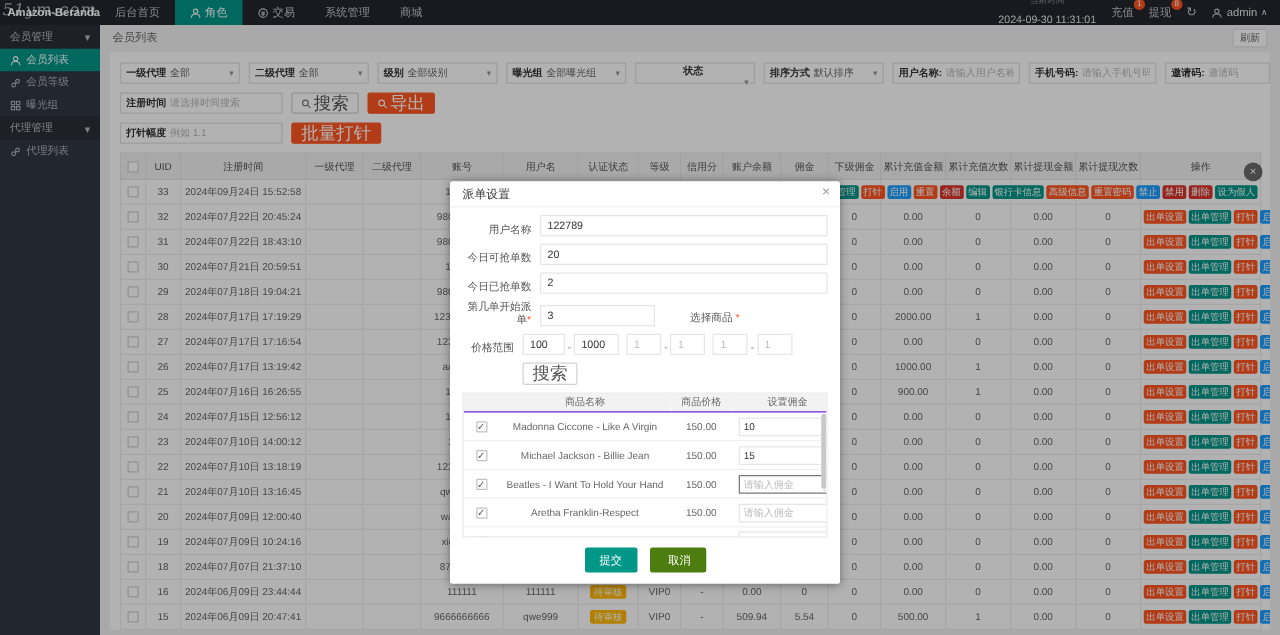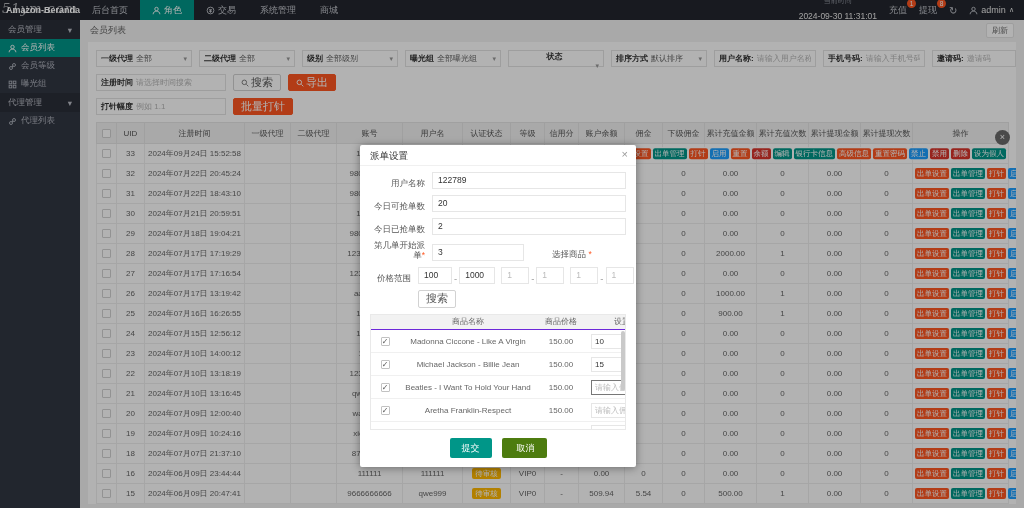--- a/index.html
+++ b/index.html
@@ -35,42 +35,42 @@
   .bc-action { margin-left:auto; background:#fff; border:1px solid #e2e2e2; font-size:8px; color:#666; padding:1px 5px; border-radius:2px; cursor:pointer; }
   .card { margin:2px 8px 0 8px; background:#fff; padding:8px; height:462px; overflow:hidden; }
 
   
   .frow { display:flex; align-items:center; gap:7px; margin-bottom:7px; flex-wrap:nowrap; }
   .fctl { display:flex; align-items:center; border:1px solid #e2e2e2; background:#fff; height:17px; padding:0 4px; font-size:8px; color:#666; flex:none; cursor:pointer; }
   .fctl .flabel { color:#333; font-weight:bold; margin-right:3px; white-space:nowrap; }
   .fctl .fval { color:#666; white-space:nowrap; overflow:hidden; flex:1; }
   .fctl .ph { color:#b6b6b6; }
   .fctl .chev { margin-left:auto; color:#999; font-size:7px; }
-  .btn { display:inline-flex; align-items:center; justify-content:center; gap:2px; height:17px; padding:0 7px; font-size:11px; border-radius:2px; cursor:pointer; white-space:nowrap; }
+  .btn { display:inline-flex; align-items:center; justify-content:center; gap:2px; height:17px; padding:0 7px; font-size:14px; border-radius:2px; cursor:pointer; white-space:nowrap; }
   .btn-white { background:#fff; border:1px solid #d2d2d2; color:#555; }
   .btn-orange { background:#ff5722; color:#fff; border:1px solid #ff5722; }
 
   
   table.main { border-collapse:collapse; width:912px; table-layout:fixed; }
   table.main th { background:#f2f2f2; border:1px solid #e6e6e6; font-size:8px; color:#555; font-weight:normal; height:21px; padding:0 1px; overflow:hidden; white-space:nowrap; }
   table.main td { border:1px solid #eee; font-size:8px; color:#666; height:20px; text-align:center; padding:0 1px; overflow:visible; white-space:nowrap; position:relative; }
   .cb { display:inline-block; width:9px; height:9px; border:1px solid #d2d2d2; background:#fff; border-radius:1px; vertical-align:middle; cursor:pointer; }
   .tag { display:inline-block; padding:1px 3px; border-radius:2px; color:#fff; font-size:7.5px; line-height:1.2; }
   .tag-red { background:#ff5722; }
   .tag-orange { background:#ffb800; }
   .opbtn { display:inline-block; padding:1px 2px; margin:0 1px; border-radius:2px; color:#fff; font-size:7.5px; line-height:1.3; cursor:pointer; white-space:nowrap; }
   .c-orange { background:#ff5722; } .c-green { background:#009688; } .c-blue { background:#1e9fff; } .c-red { background:#d9342b; }
   .full-strip { position:absolute; right:1px; top:50%; transform:translateY(-50%); white-space:nowrap; background:#fff; padding:1px 0; text-align:right; }
 
   
   .float-close { position:absolute; left:995px; top:130px; width:15px; height:15px; border-radius:50%; background:rgba(60,60,60,0.75); color:#fff; font-size:9px; line-height:15px; text-align:center; z-index:40; cursor:pointer; }
 
   
   .shade { position:absolute; inset:0; background:rgba(0,0,0,0.3); z-index:50; }
-  .modal { position:absolute; left:360px; top:145px; width:276px; height:322px; background:#fff; border-radius:2px; box-shadow:0 1px 8px rgba(0,0,0,.4); z-index:60; font-size:9.5px; }
+  .modal { position:absolute; left:360px; top:145px; width:312px; height:322px; background:#fff; border-radius:2px; box-shadow:0 1px 8px rgba(0,0,0,.4); z-index:60; font-size:9.5px; }
   .m-title { height:21px; line-height:21px; padding:0 10px; color:#333; font-size:9.5px; border-bottom:1px solid #f0f0f0; }
   .m-close { position:absolute; right:8px; top:3px; color:#999; font-size:11px; cursor:pointer; }
   .m-row { display:flex; align-items:flex-end; margin:6px 10px; }
   .m-label { width:62px; flex:none; text-align:right; padding-right:7px; color:#555; font-size:8.5px; line-height:1.15; }
   .req { color:#ff5722; }
   .m-input { flex:1; border:1px solid #e6e6e6; height:17px; line-height:15px; padding:0 5px; font-size:8.5px; color:#333; overflow:hidden; white-space:nowrap; }
   .m-input.small { flex:none; }
   .m-ph { color:#bbb; }
   .dash { margin:0 2px; color:#999; }
   .m-table-wrap { margin:4px 10px 0 10px; border:1px solid #e9e9e9; height:116px; overflow:hidden; position:relative; }

